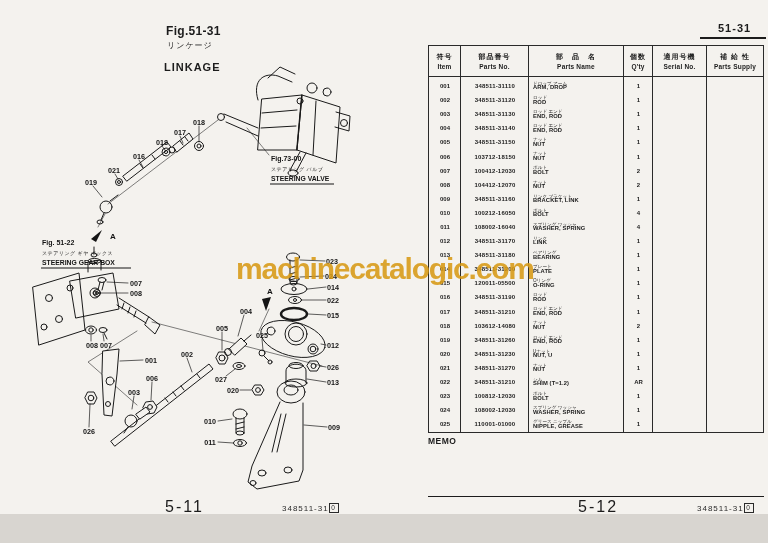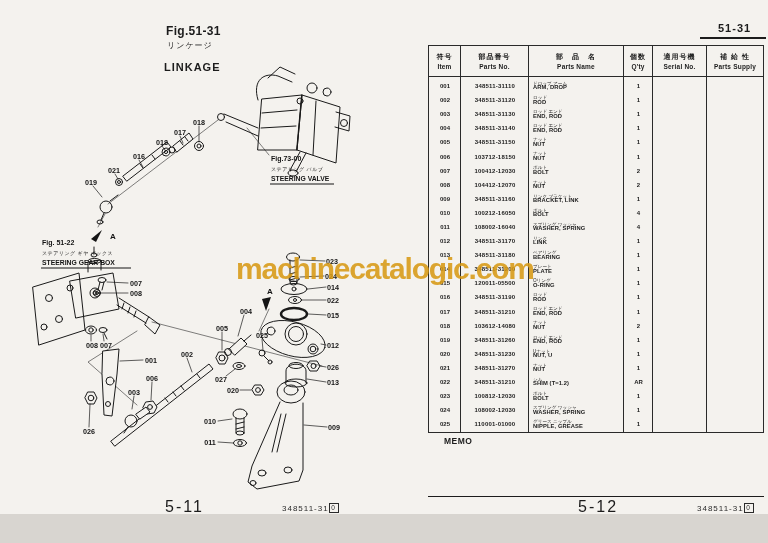--- a/index.html
+++ b/index.html
@@ -627,21 +627,21 @@
             <span class="jp">グリース ニップル</span>
             <span class="en">NIPPLE, GREASE</span>
           </div>
           <div class="c-qty">1</div>
           <div class="c-serial"></div>
           <div class="c-supply"></div>
         </div>
       </div>
   </div>
 
-  <div class="abs memo" style="left:428px;top:436px;margin-left:16px;">MEMO</div>
+  <div class="abs memo" style="left:428px;top:436px;">MEMO</div>
   <div class="rule" style="left:428px;top:496px;width:336px;height:1px;"></div>
 
   <div class="abs pageno" style="left:165px;top:498px;">5-11</div>
   <div class="abs docno" style="left:282px;top:503px;">
     <span>348511-31</span>
     <span class="revbox">0</span>
   </div>
   <div class="abs pageno" style="left:578px;top:498px;">5-12</div>
   <div class="abs docno" style="left:697px;top:503px;">
     <span>348511-31</span>

